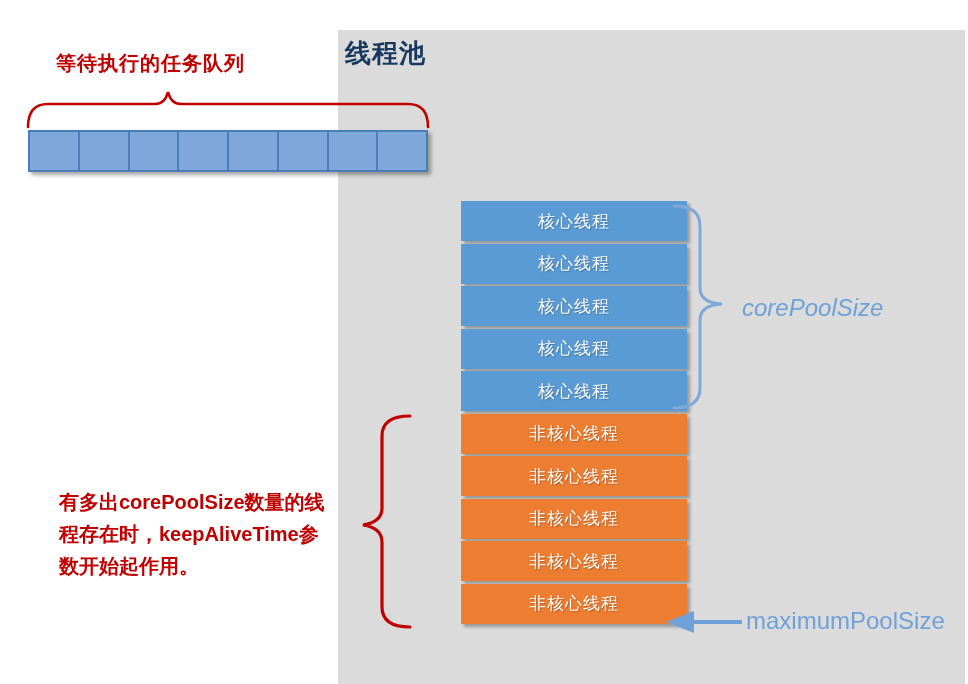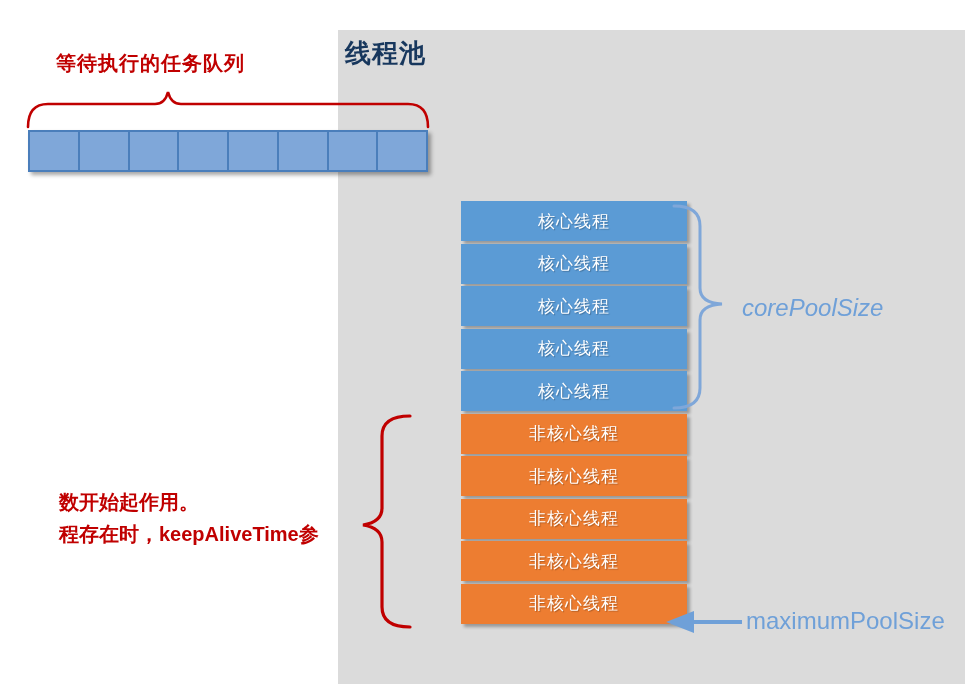--- a/index.html
+++ b/index.html
@@ -116,22 +116,23 @@
   <path d="M 14 8 Q 40 8 40 28 L 40 90 Q 40 105 62 106 Q 40 107 40 122 L 40 190 Q 40 210 14 210" fill="none" stroke="#7FA7D9" stroke-width="3" stroke-linecap="round"></path>
 </svg>
 
 <div class="abs" id="core-pool-size-label">corePoolSize</div>
 
 <svg class="abs" id="noncore-brace-svg" width="62" height="224" viewBox="0 0 62 224">
   <path d="M 58 8 Q 30 8 30 28 L 30 100 Q 30 114 11 117 Q 30 120 30 134 L 30 199 Q 30 219 58 219" fill="none" stroke="#C00000" stroke-width="3.2" stroke-linecap="round"></path>
 </svg>
 
 <div class="abs" id="keep-alive-note">
+    <div>有多出corePoolSize数量的线</div>
+    <div>程存在时，keepAliveTime参</div>
     <div>数开始起作用。</div>
-    <div>程存在时，keepAliveTime参</div>
   </div>
 
 <svg class="abs" id="max-arrow-svg" width="88" height="36" viewBox="0 0 88 36">
   <line x1="84" y1="18" x2="34" y2="18" stroke="#6FA0D8" stroke-width="4"></line>
   <polygon points="8,18 36,7 36,29" fill="#6FA0D8"></polygon>
 </svg>
 
 <div class="abs" id="maximum-pool-size-label">maximumPoolSize</div>
 
 </body></html>

